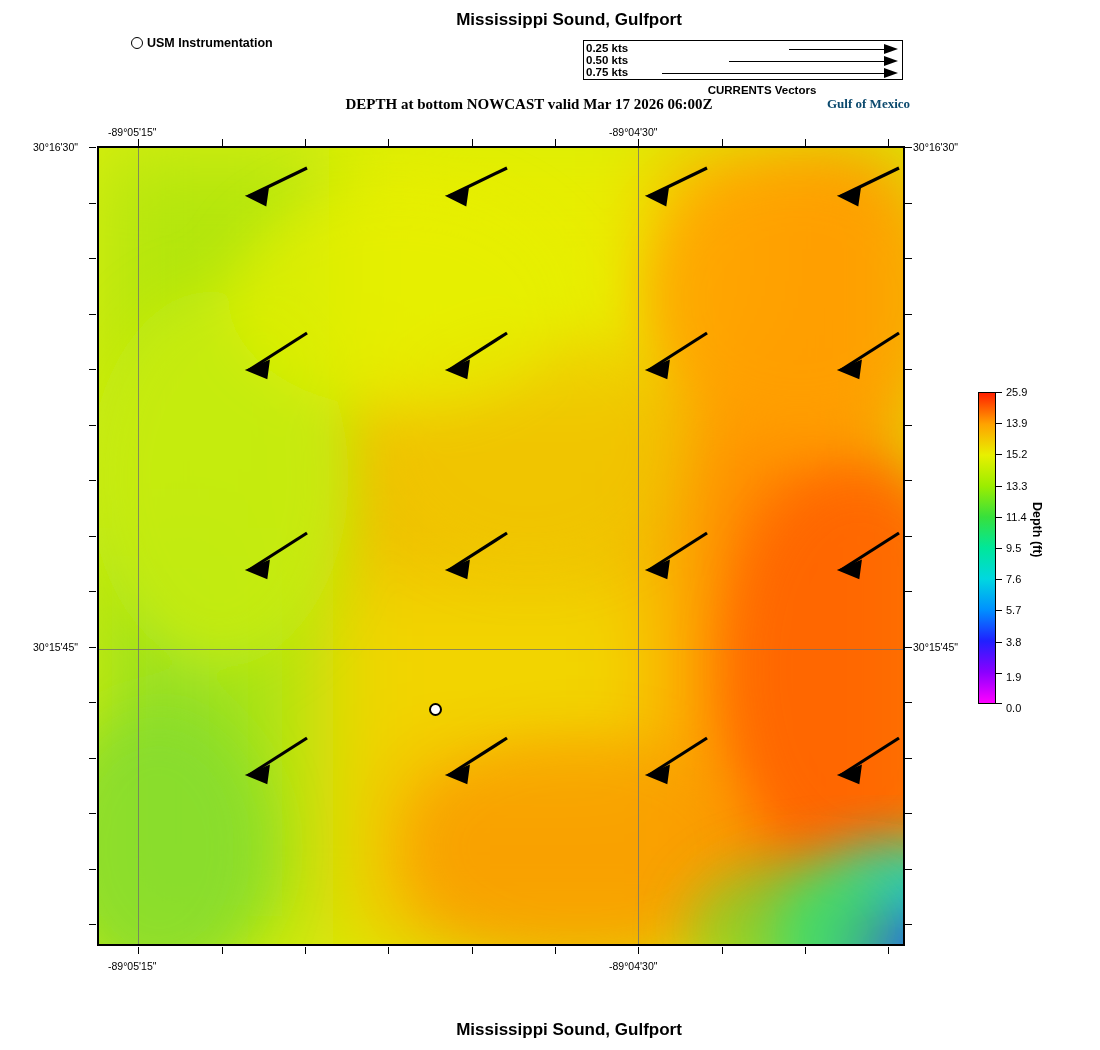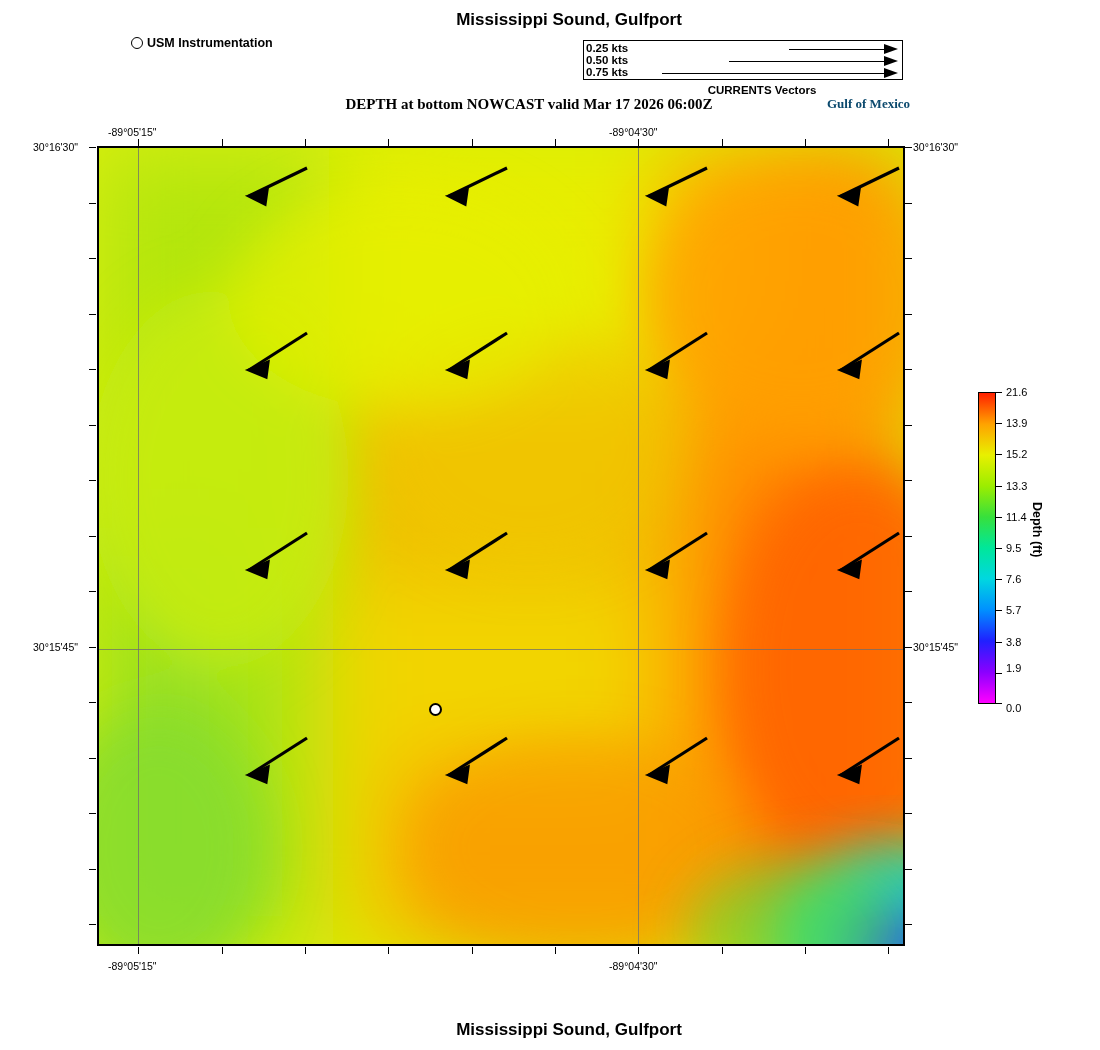--- a/index.html
+++ b/index.html
@@ -386,21 +386,21 @@
   <div class="grid-line-v" style="left:539px;"></div>
   <div class="grid-line-h" style="top:501px;"></div>
 
   <div id="station-marker" style="left:330px; top:555px;"></div>
 </div>
 
 <div class="abs" id="colorbar-wrap">
   <div id="colorbar"></div>
 
   <div class="cb-tick" style="top:0px;"></div>
-  <div class="cb-label" style="top:0px;">21.6</div>
+  <div class="cb-label" style="top:0px;">25.9</div>
 
   <div class="cb-tick" style="top:31px;"></div>
   <div class="cb-label" style="top:31px;">13.9</div>
 
   <div class="cb-tick" style="top:62px;"></div>
   <div class="cb-label" style="top:62px;">15.2</div>
 
   <div class="cb-tick" style="top:94px;"></div>
   <div class="cb-label" style="top:94px;">13.3</div>
 
@@ -413,19 +413,19 @@
   <div class="cb-tick" style="top:187px;"></div>
   <div class="cb-label" style="top:187px;">7.6</div>
 
   <div class="cb-tick" style="top:218px;"></div>
   <div class="cb-label" style="top:218px;">5.7</div>
 
   <div class="cb-tick" style="top:250px;"></div>
   <div class="cb-label" style="top:250px;">3.8</div>
 
   <div class="cb-tick" style="top:281px;"></div>
-  <div class="cb-label" style="top:276px;text-align:center;">1.9</div>
+  <div class="cb-label" style="top:285px;text-align:center;">1.9</div>
 
   <div class="cb-tick" style="top:311px;"></div>
   <div class="cb-label" style="top:316px;">0.0</div>
 
   <div id="colorbar-title">Depth (ft)</div>
 </div>
 
 </body></html>

